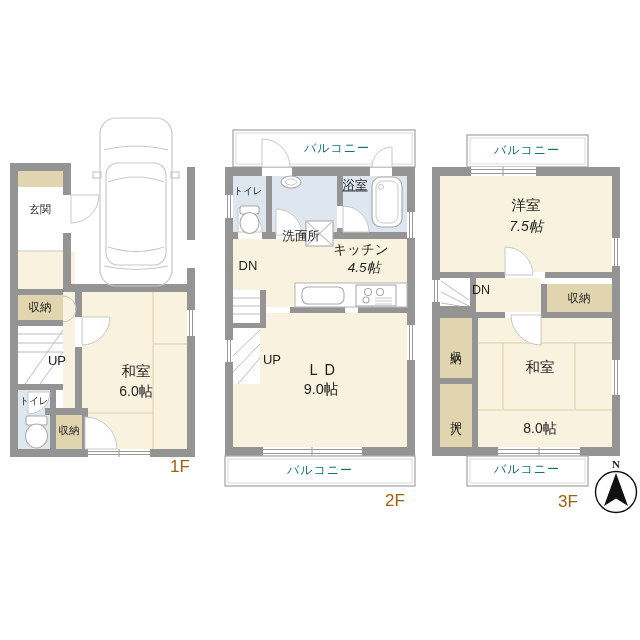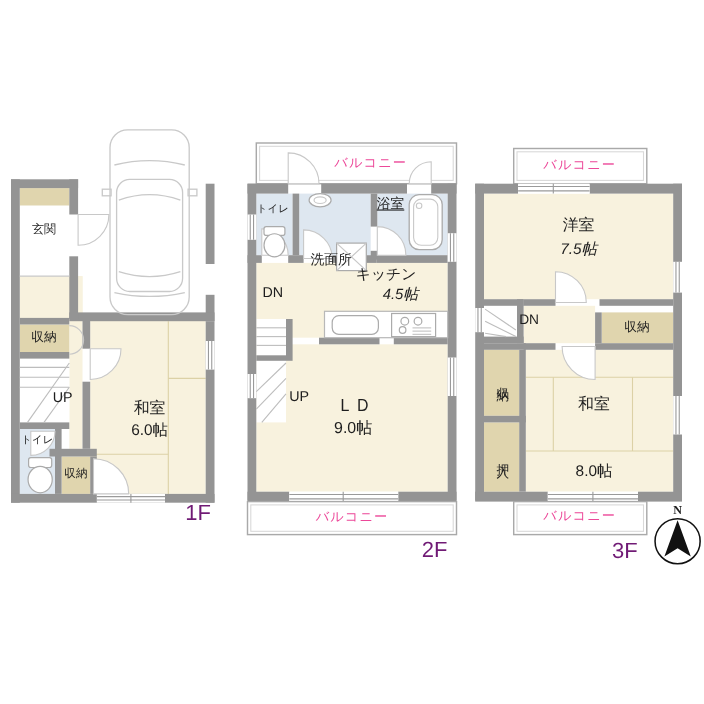--- a/index.html
+++ b/index.html
@@ -6,22 +6,22 @@
   .canvas{
     position:relative;width:640px;height:640px;background:#ffffff;overflow:hidden;
     font-family:"Liberation Sans","DejaVu Sans",sans-serif;color:#1e1e1e;
   }
   .canvas svg{position:absolute;left:0;top:0;}
   .lbl{
     position:absolute;transform:translate(-50%,-50%);
     white-space:nowrap;line-height:1.05;color:#1e1e1e;text-align:center;
   }
   .lbl.v{writing-mode:vertical-rl;letter-spacing:2px;}
-  .fl{font-size:20px;color:#701a75;}
-  .balc{font-size:12px;color:#ec4899;letter-spacing:1px;}
+  .fl{font-size:17px;color:#a16207;}
+  .balc{font-size:12px;color:#0f766e;letter-spacing:1px;}
   .north{font-family:"Liberation Serif","DejaVu Serif",serif;font-weight:bold;font-size:11px;}
 </style>
 </head>
 <body>
 
 <div class="canvas">
 
 <svg width="640" height="640" viewBox="0 0 640 640">
 
   <g>
@@ -301,21 +301,21 @@
 <div class="lbl" style="left:34px;top:401px;font-size:9.5px;">トイレ</div>
 <div class="lbl" style="left:69px;top:431px;font-size:10.5px;">収納</div>
 <div class="lbl" style="left:136px;top:372px;font-size:14.5px;">和室</div>
 <div class="lbl" style="left:136px;top:391px;font-size:14px;">6.0帖</div>
 <div class="lbl fl" style="left:180px;top:467px;">1F</div>
 
 <div class="lbl balc" style="left:337px;top:148px;">バルコニー</div>
 <div class="lbl" style="left:248px;top:191px;font-size:9.5px;">トイレ</div>
 <div class="lbl" style="left:301px;top:201px;font-size:12.5px;margin-top:36px;">洗面所</div>
 <div class="lbl" style="left:355px;top:186px;font-size:12.5px;text-decoration:underline;">浴室</div>
-<div class="lbl" style="left:351px;top:250px;font-size:13.5px;">キッチン</div>
+<div class="lbl" style="left:361px;top:250px;font-size:13.5px;">キッチン</div>
 <div class="lbl" style="left:364px;top:268px;font-size:13.5px;font-style:italic;">4.5帖</div>
 <div class="lbl" style="left:248px;top:266px;font-size:13px;">DN</div>
 <div class="lbl" style="left:272px;top:360px;font-size:13px;">UP</div>
 <div class="lbl" style="left:322px;top:370px;font-size:16px;">ＬＤ</div>
 <div class="lbl" style="left:321px;top:390px;font-size:14.5px;">9.0帖</div>
 <div class="lbl balc" style="left:320px;top:470px;">バルコニー</div>
 <div class="lbl fl" style="left:395px;top:501px;">2F</div>
 
 <div class="lbl balc" style="left:527px;top:150px;">バルコニー</div>
 <div class="lbl" style="left:526px;top:206px;font-size:14.5px;">洋室</div>

